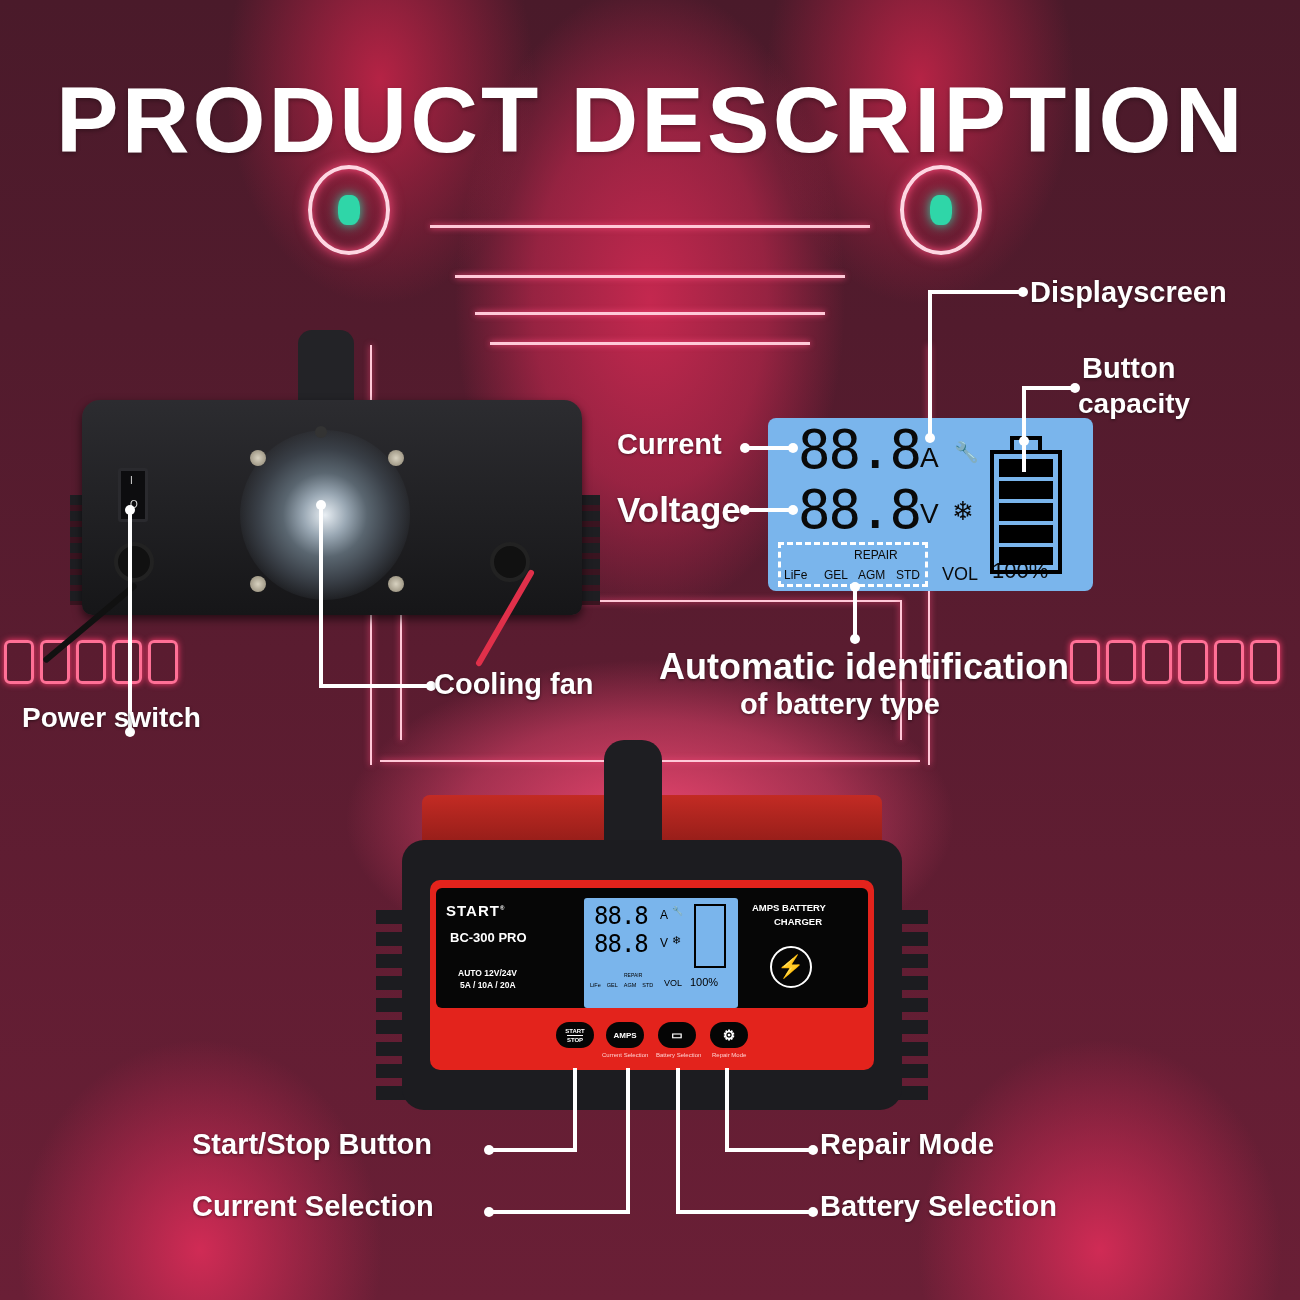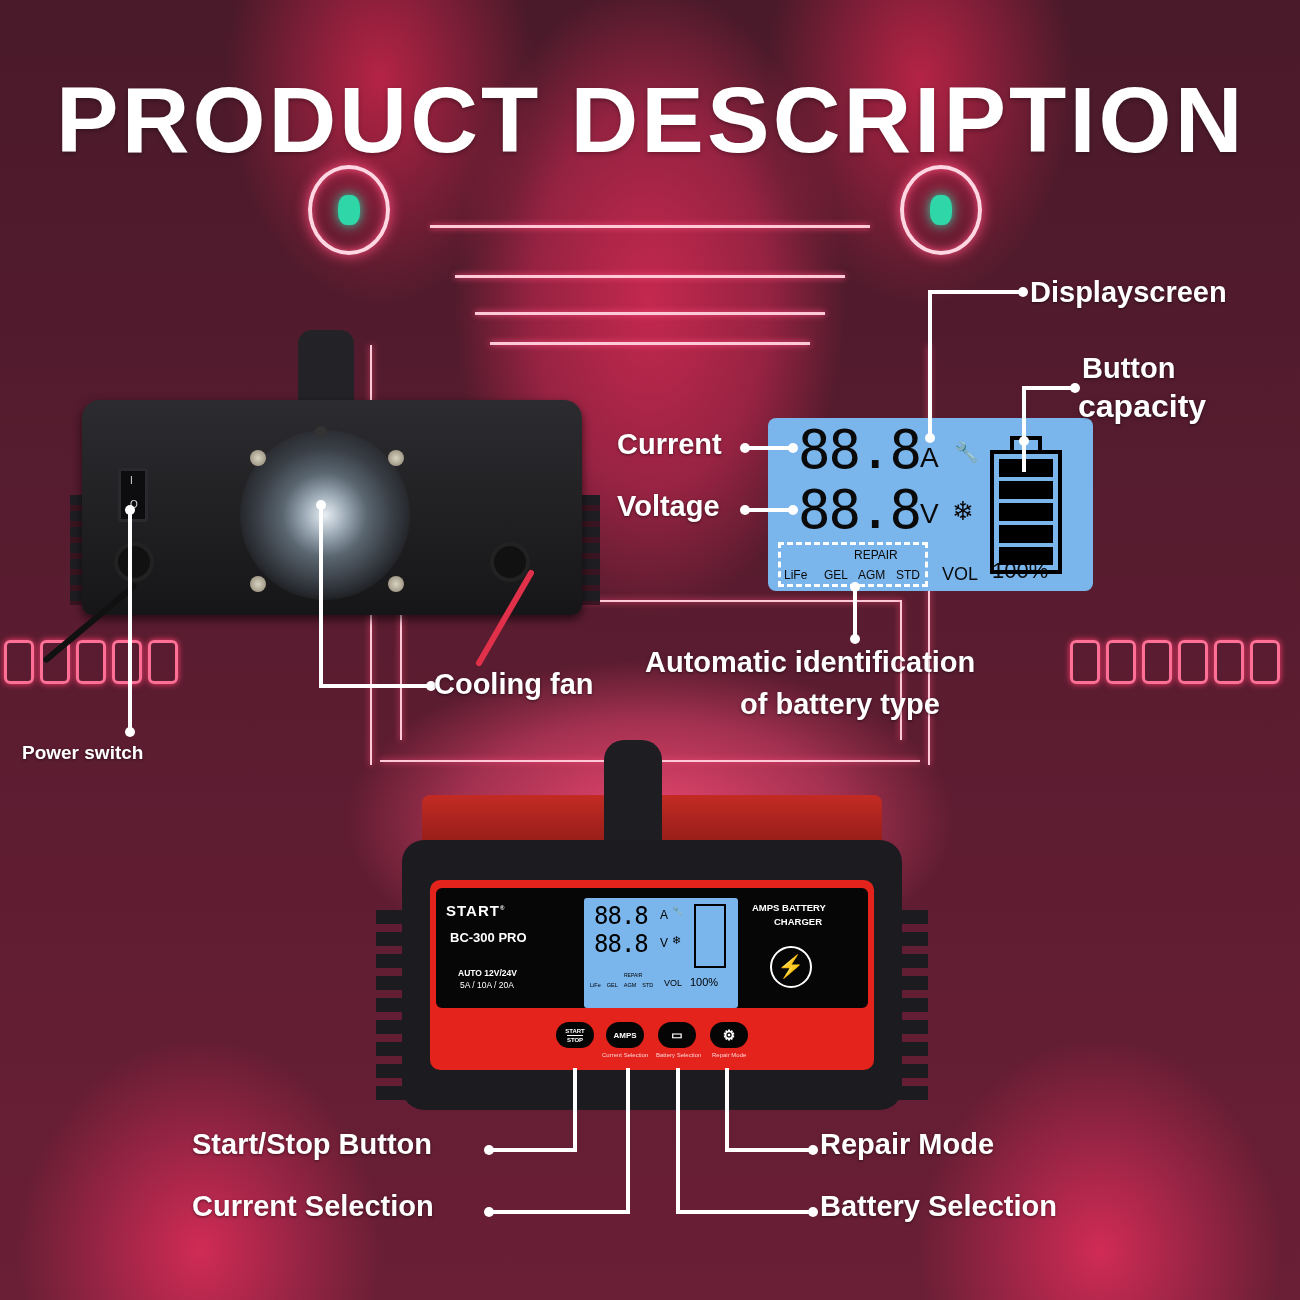--- a/index.html
+++ b/index.html
@@ -148,21 +148,21 @@
   <div class="fins2-l"></div>
   <div class="fins2-r"></div>
   <div class="front-frame"></div>
   <div class="front-face">
     <div class="front-black">
       <div style="position:absolute;left:10px;top:14px;font-size:15px;font-weight:900;letter-spacing:1px">
         <span>START</span><sup style="font-size:6px">®</sup>
       </div>
       <div style="position:absolute;left:14px;top:42px;font-size:13px;font-weight:700">BC-300 PRO</div>
       <div style="position:absolute;left:22px;top:80px;font-size:8.5px;font-weight:700">AUTO 12V/24V</div>
-      <div style="position:absolute;left:24px;top:92px;font-size:8.5px;font-weight:400">5A / 10A / 20A</div>
+      <div style="position:absolute;left:24px;top:92px;font-size:8.5px;font-weight:700">5A / 10A / 20A</div>
       <div class="mini-lcd">
         <div class="mini-seg" style="left:10px;top:6px">88.8</div>
         <div style="position:absolute;left:76px;top:10px;font-size:12px">A</div>
         <div style="position:absolute;left:88px;top:8px;font-size:9px">🔧</div>
         <div class="mini-seg" style="left:10px;top:34px">88.8</div>
         <div style="position:absolute;left:76px;top:38px;font-size:12px">V</div>
         <div style="position:absolute;left:88px;top:36px;font-size:11px">❄</div>
         <div style="position:absolute;left:110px;top:6px;width:32px;height:64px;border:2px solid #000"></div>
         <div style="position:absolute;left:40px;top:74px;font-size:5px">REPAIR</div>
         <div style="position:absolute;left:6px;top:84px;font-size:5.5px;display:flex;gap:6px">
@@ -203,47 +203,47 @@
 <div class="ln" style="left:928px;top:290px;width:96px;height:4px"></div>
 <div class="dot" style="left:1018px;top:287px"></div>
 <div class="dot" style="left:925px;top:433px"></div>
 <div class="label" style="left:1030px;top:276px;font-size:29px">Displayscreen</div>
 
 <div class="ln" style="left:1022px;top:386px;width:4px;height:86px"></div>
 <div class="ln" style="left:1022px;top:386px;width:54px;height:4px"></div>
 <div class="dot" style="left:1070px;top:383px"></div>
 <div class="dot" style="left:1019px;top:436px"></div>
 <div class="label" style="left:1082px;top:352px;font-size:29px">Button</div>
-<div class="label" style="left:1078px;top:388px;font-size:32px">capacity</div>
+<div class="label" style="left:1078px;top:388px;font-size:28px">capacity</div>
 
 <div class="label" style="left:617px;top:428px;font-size:29px">Current</div>
 <div class="ln" style="left:744px;top:446px;width:50px;height:4px"></div>
 <div class="dot" style="left:740px;top:443px"></div>
 <div class="dot" style="left:788px;top:443px"></div>
-<div class="label" style="left:617px;top:490px;font-size:29px">Voltage</div>
+<div class="label" style="left:617px;top:490px;font-size:35px">Voltage</div>
 <div class="ln" style="left:744px;top:508px;width:50px;height:4px"></div>
 <div class="dot" style="left:740px;top:505px"></div>
 <div class="dot" style="left:788px;top:505px"></div>
 
 <div class="ln" style="left:853px;top:588px;width:4px;height:50px"></div>
 <div class="dot" style="left:850px;top:582px"></div>
 <div class="dot" style="left:850px;top:634px"></div>
-<div class="label" style="left:645px;top:646px;font-size:29px">Automatic identification</div>
+<div class="label" style="left:659px;top:646px;font-size:36px">Automatic identification</div>
 <div class="label" style="left:740px;top:688px;font-size:29px">of battery type</div>
 
 <div class="dot" style="left:316px;top:500px"></div>
 <div class="ln" style="left:319px;top:505px;width:4px;height:182px"></div>
 <div class="ln" style="left:319px;top:684px;width:112px;height:4px"></div>
 <div class="dot" style="left:426px;top:681px"></div>
 <div class="label" style="left:434px;top:668px;font-size:29px">Cooling fan</div>
 
 <div class="dot" style="left:125px;top:505px"></div>
 <div class="ln" style="left:128px;top:510px;width:4px;height:222px"></div>
 <div class="dot" style="left:125px;top:727px"></div>
-<div class="label" style="left:22px;top:742px;font-size:19px">Power switch</div>
+<div class="label" style="left:22px;top:702px;font-size:28px">Power switch</div>
 
 <div class="ln" style="left:573px;top:1068px;width:4px;height:84px"></div>
 <div class="ln" style="left:488px;top:1148px;width:89px;height:4px"></div>
 <div class="dot" style="left:484px;top:1145px"></div>
 <div class="label" style="left:192px;top:1128px;font-size:29px">Start/Stop Button</div>
 
 <div class="ln" style="left:626px;top:1068px;width:4px;height:146px"></div>
 <div class="ln" style="left:488px;top:1210px;width:142px;height:4px"></div>
 <div class="dot" style="left:484px;top:1207px"></div>
 <div class="label" style="left:192px;top:1190px;font-size:29px">Current Selection</div>

